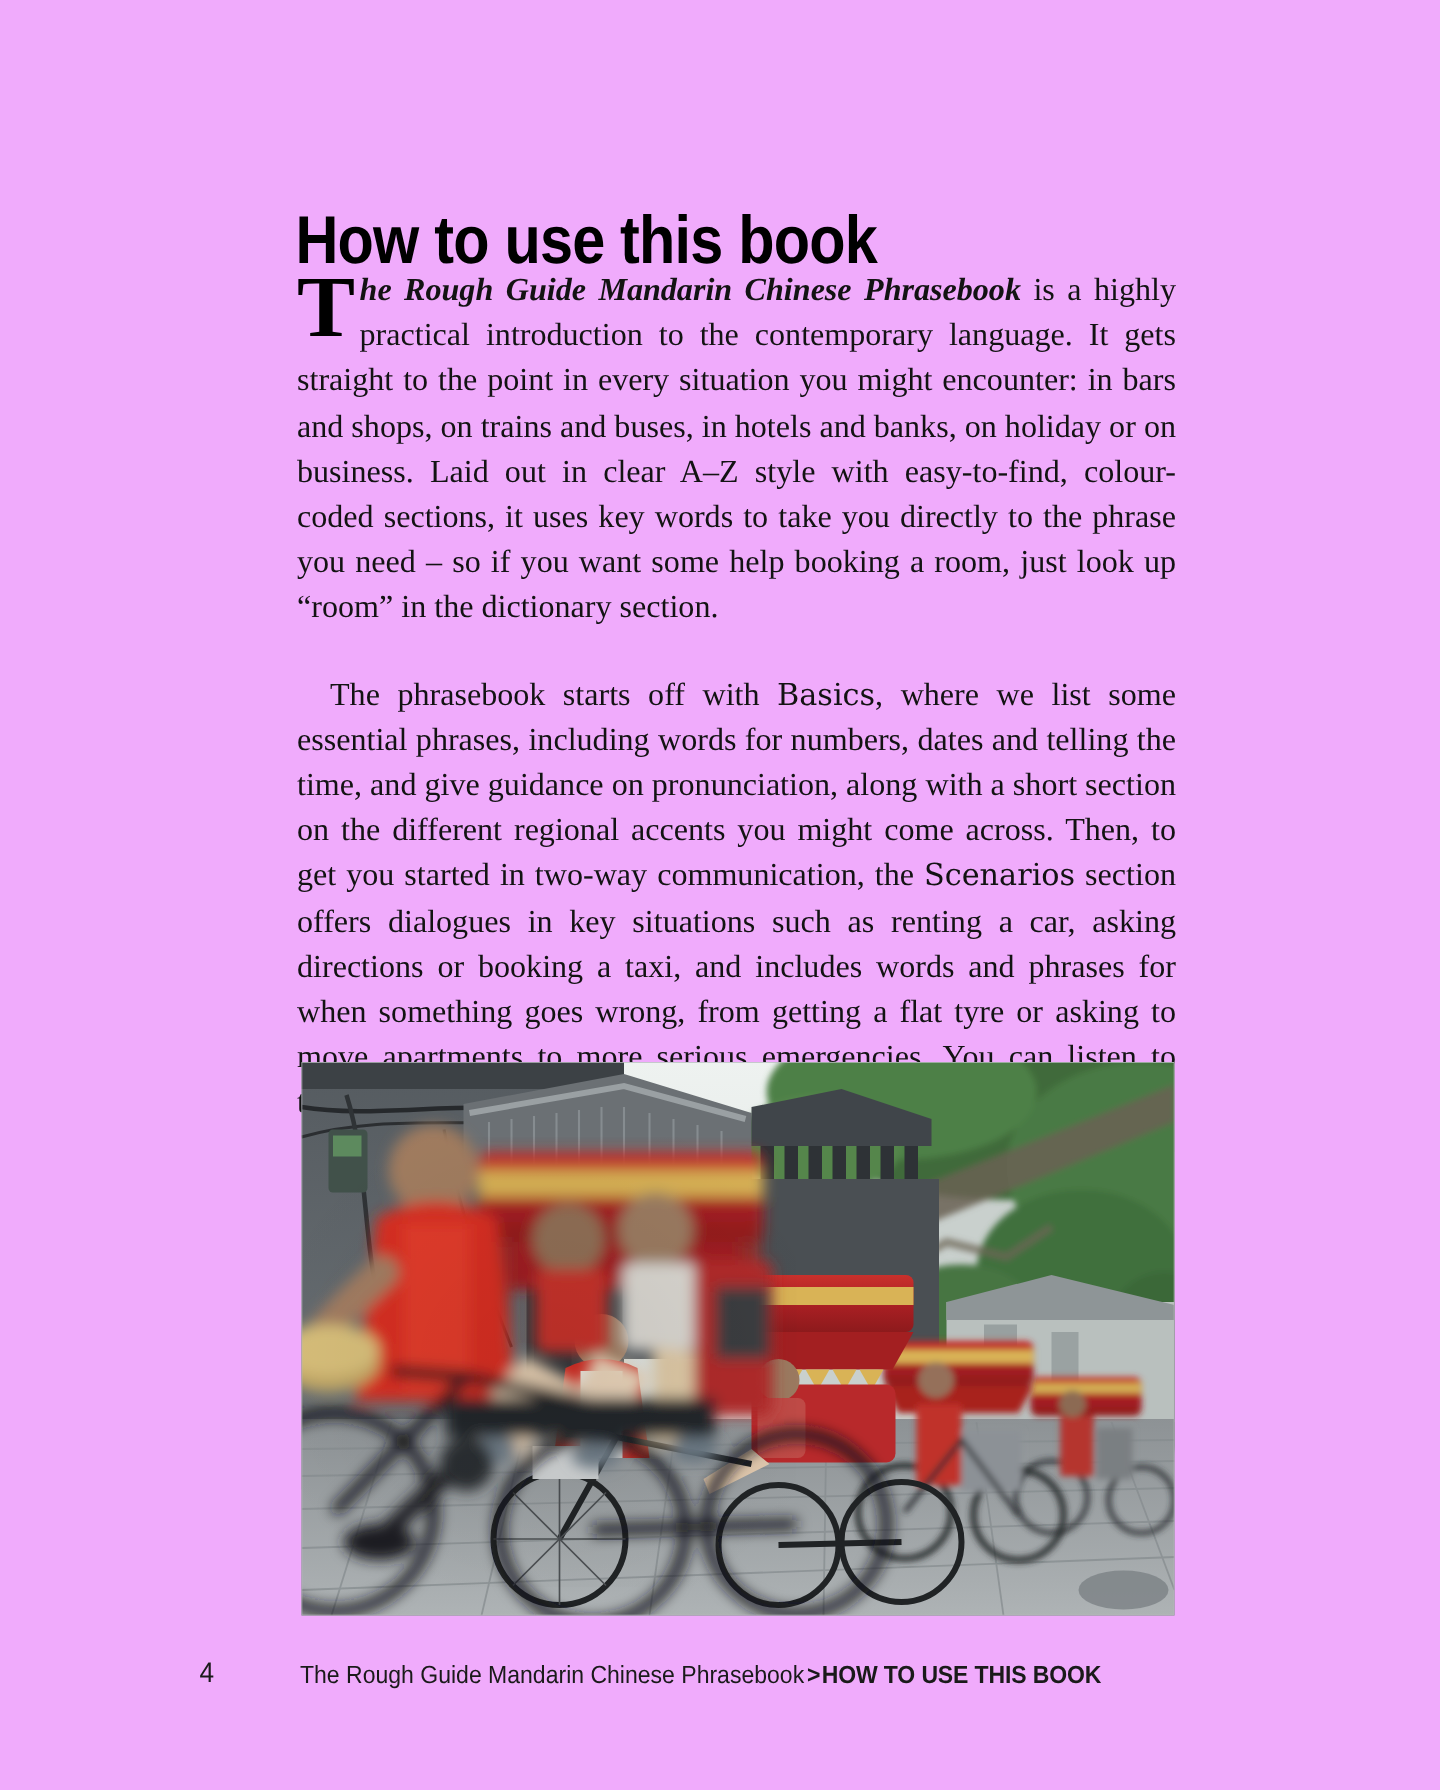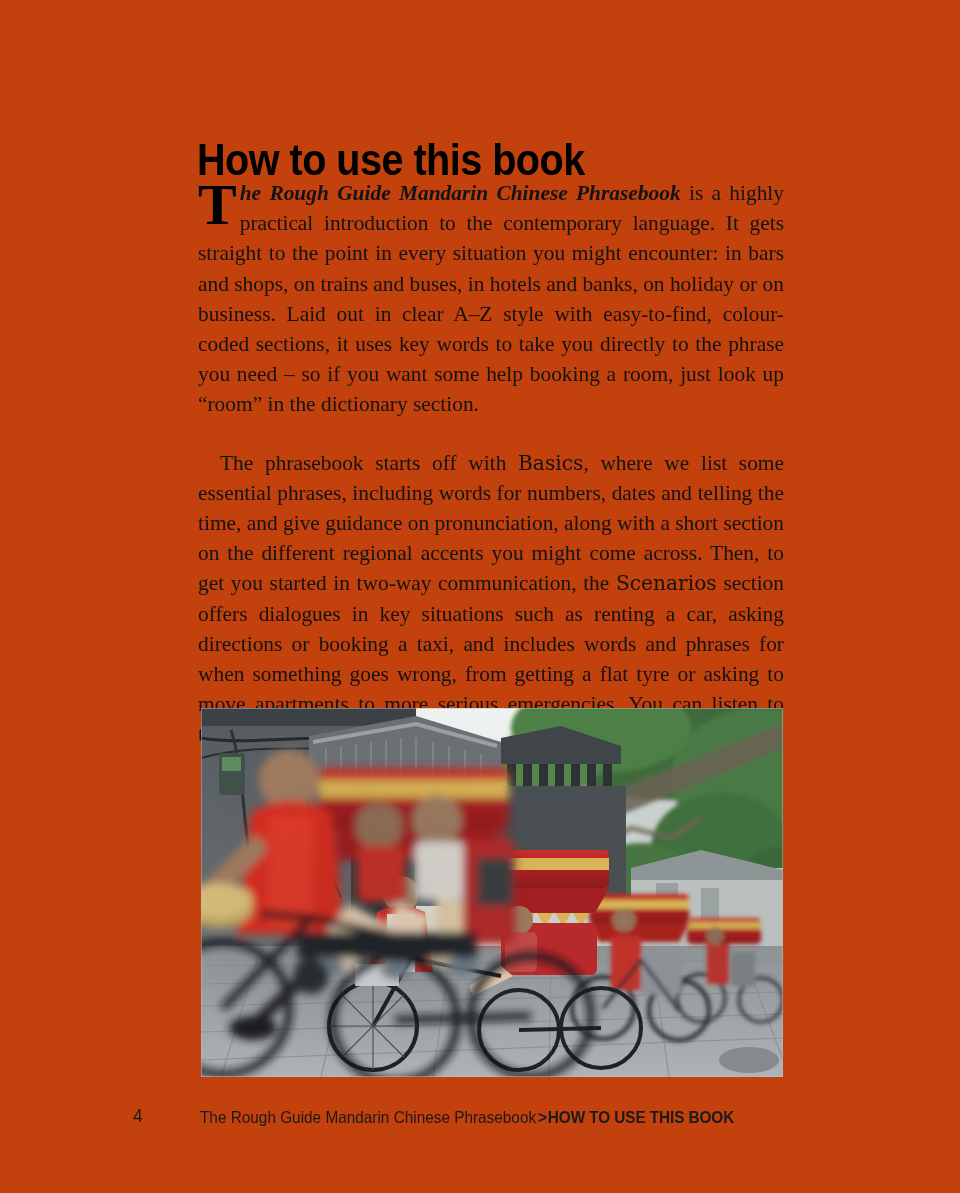--- a/index.html
+++ b/index.html
@@ -13,21 +13,21 @@
     height: 1193px;
     position: relative;
     overflow: hidden;
     font-family: "Liberation Serif", "DejaVu Serif", serif;
     color: #101010;
   }
 
   .page {
     position: absolute;
     inset: 0;
-    background: #c2410c;
+    background: #f0abfc;
   }
 
   
   .page-title {
     position: absolute;
     left: 197px;
     top: 106px;
     font-family: "Liberation Sans Narrow", "Liberation Sans", "DejaVu Sans", sans-serif;
     font-weight: 700;
     font-size: 45px;

